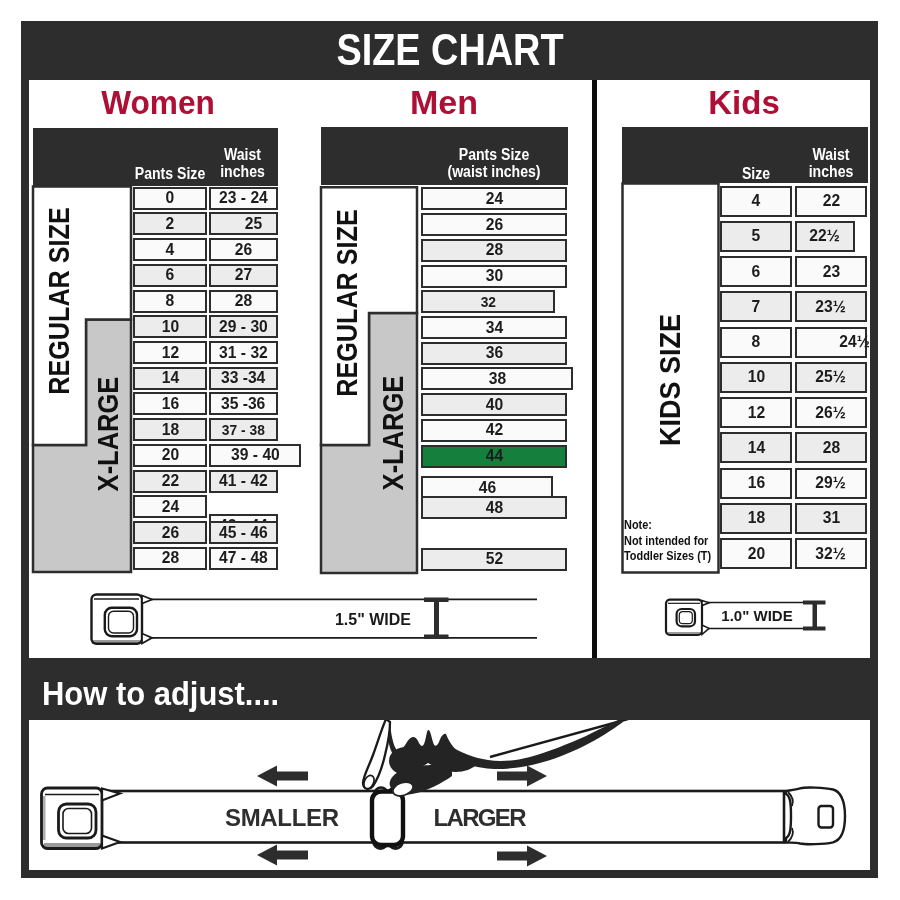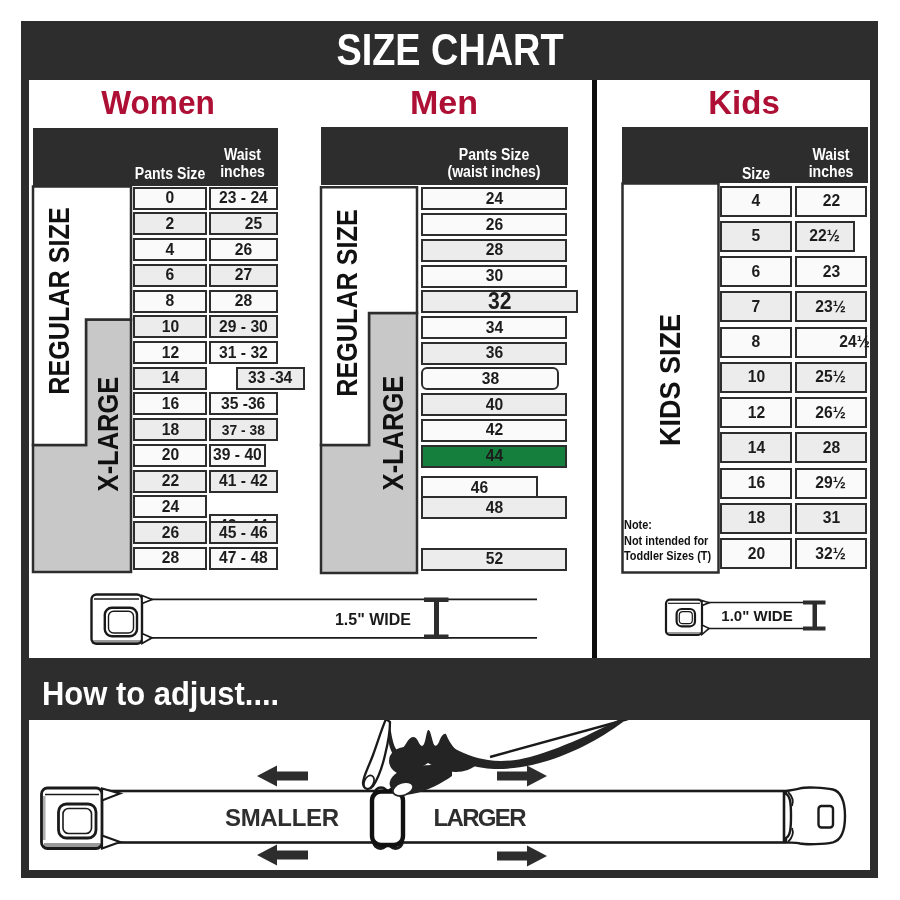--- a/index.html
+++ b/index.html
@@ -96,42 +96,42 @@
 <div class="cl" style="left:133px;top:341.0px;width:74px;height:23px;background:#fafafa;font-size:17px;">
     <span>12</span>
   </div>
 <div class="cl" style="left:209px;top:341.0px;width:69px;height:23px;background:#fafafa;font-size:17px;">
     <span>31 - 32</span>
   </div>
 
 <div class="cl" style="left:133px;top:366.7px;width:74px;height:23px;background:#ececec;font-size:17px;">
     <span>14</span>
   </div>
-<div class="cl" style="left:209px;top:366.7px;width:69px;height:23px;background:#ececec;font-size:17px;margin-left:27px;">
+<div class="cl" style="left:209px;top:366.7px;width:69px;height:23px;background:#ececec;font-size:17px;">
     <span>33 -34</span>
   </div>
 
 <div class="cl" style="left:133px;top:392.4px;width:74px;height:23px;background:#fafafa;font-size:17px;">
     <span>16</span>
   </div>
 <div class="cl" style="left:209px;top:392.4px;width:69px;height:23px;background:#fafafa;font-size:17px;">
     <span>35 -36</span>
   </div>
 
 <div class="cl" style="left:133px;top:418.2px;width:74px;height:23px;background:#ececec;font-size:17px;">
     <span>18</span>
   </div>
 <div class="cl" style="left:209px;top:418.2px;width:69px;height:23px;background:#ececec;font-size:15px;">
     <span>37 - 38</span>
   </div>
 
 <div class="cl" style="left:133px;top:443.9px;width:74px;height:23px;background:#fafafa;font-size:17px;">
     <span>20</span>
   </div>
-<div class="cl" style="left:209px;top:443.9px;width:57px;height:23px;background:#fafafa;font-size:17px;">
+<div class="cl" style="left:209px;top:443.9px;width:92px;height:23px;background:#fafafa;font-size:17px;">
     <span>39 - 40</span>
   </div>
 
 <div class="cl" style="left:133px;top:469.6px;width:74px;height:23px;background:#ececec;font-size:17px;">
     <span>22</span>
   </div>
 <div class="cl" style="left:209px;top:469.6px;width:69px;height:23px;background:#ececec;font-size:17px;">
     <span>41 - 42</span>
   </div>
 
@@ -173,49 +173,49 @@
   </div>
 
 <div class="cl" style="left:421px;top:238.8px;width:146px;height:23px;background:#ececec;font-size:17px;">
     <span>28</span>
   </div>
 
 <div class="cl" style="left:421px;top:264.5px;width:146px;height:23px;background:#fafafa;font-size:17px;">
     <span>30</span>
   </div>
 
-<div class="cl" style="left:421px;top:290.2px;width:157px;height:23px;background:#ececec;font-size:23px;">
+<div class="cl" style="left:421px;top:290.2px;width:134px;height:23px;background:#ececec;font-size:15px;">
     <span>32</span>
   </div>
 
 <div class="cl" style="left:421px;top:316.0px;width:146px;height:23px;background:#fafafa;font-size:17px;">
     <span>34</span>
   </div>
 
 <div class="cl" style="left:421px;top:341.7px;width:146px;height:23px;background:#ececec;font-size:17px;">
     <span>36</span>
   </div>
 
-<div class="cl" style="left:421px;top:367.4px;width:138px;height:23px;background:#fafafa;font-size:17px;border-radius:6px;">
+<div class="cl" style="left:421px;top:367.4px;width:152px;height:23px;background:#fafafa;font-size:17px;">
     <span>38</span>
   </div>
 
 <div class="cl" style="left:421px;top:393.1px;width:146px;height:23px;background:#ececec;font-size:17px;">
     <span>40</span>
   </div>
 
 <div class="cl" style="left:421px;top:418.9px;width:146px;height:23px;background:#fafafa;font-size:17px;">
     <span>42</span>
   </div>
 
 <div class="cl" style="left:421px;top:444.6px;width:146px;height:23px;background:#15803d;font-size:17px;">
     <span>44</span>
   </div>
 
-<div class="cl" style="left:421px;top:476px;width:117px;height:23px;background:#fafafa;font-size:17px;">
+<div class="cl" style="left:421px;top:476px;width:132px;height:23px;background:#fafafa;font-size:17px;">
     <span>46</span>
   </div>
 
 <div class="cl" style="left:421px;top:496.1px;width:146px;height:23px;background:#ececec;font-size:17px;">
     <span>48</span>
   </div>
 
 <div class="cl" style="left:421px;top:548px;width:146px;height:23px;background:#7dd3fc;font-size:17px;border-radius:8px;">
     <span>50</span>
   </div>

